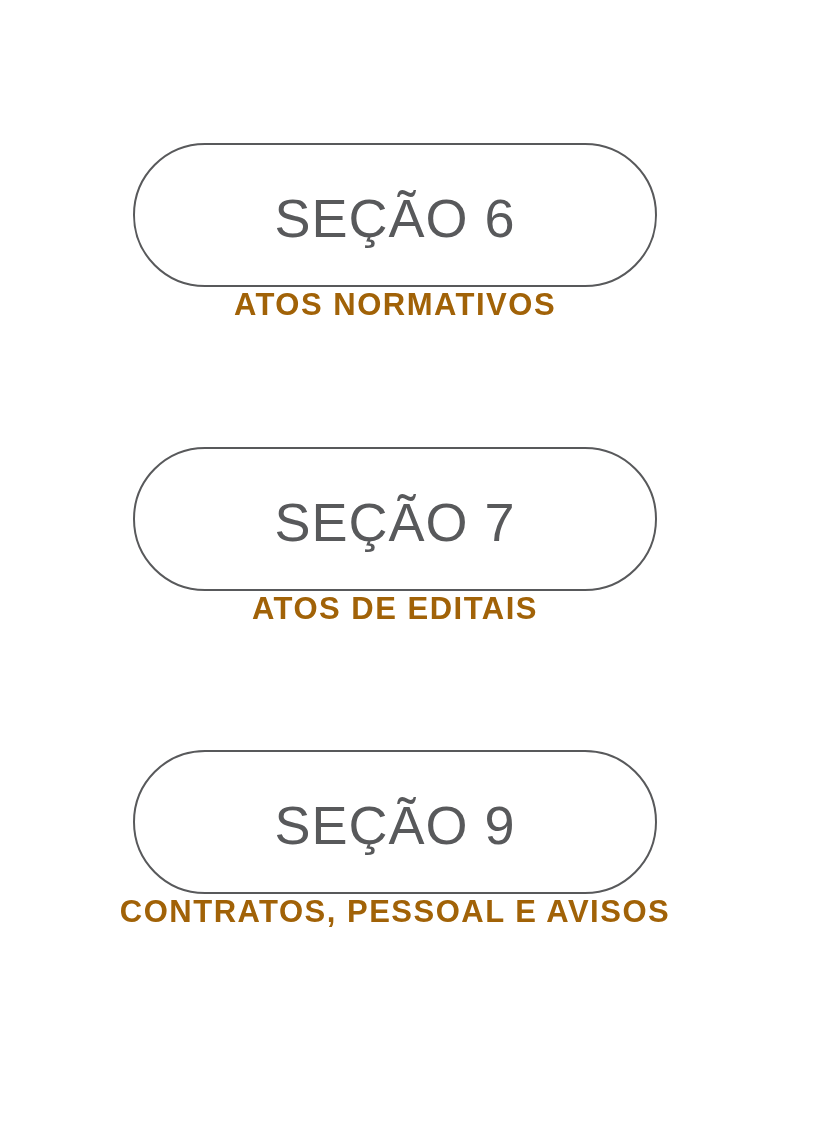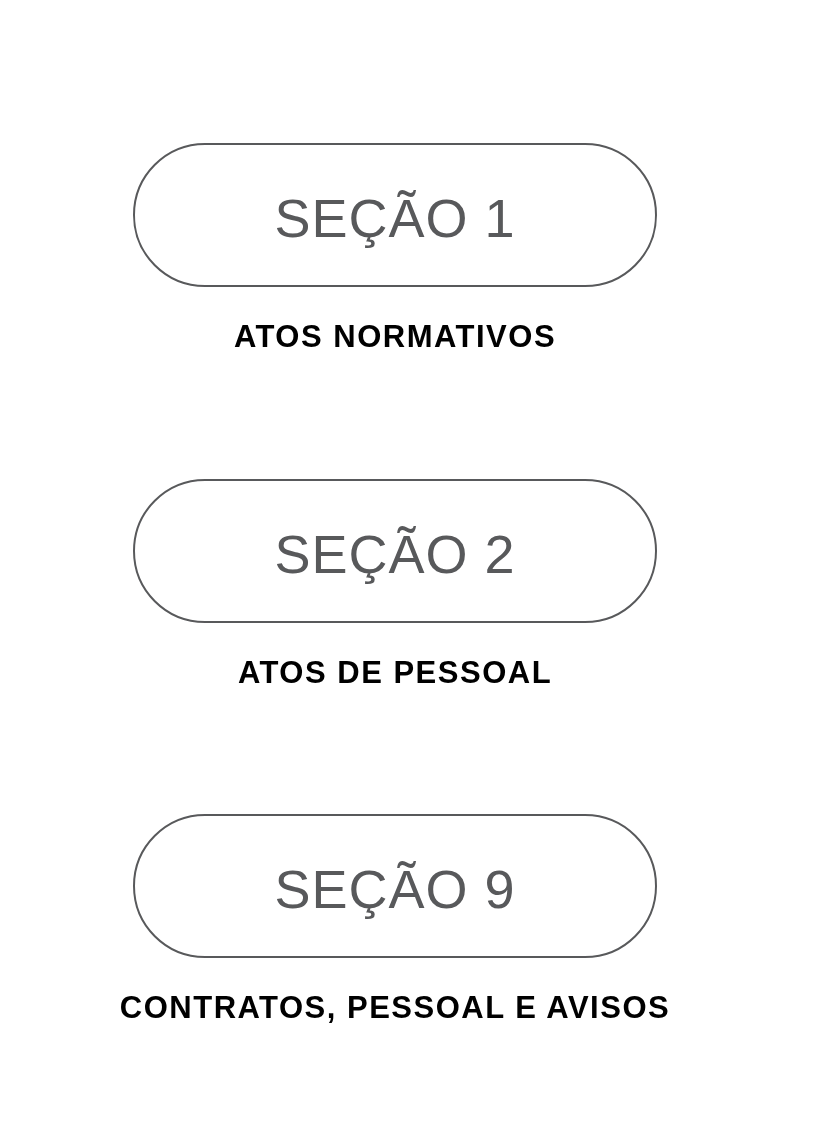--- a/index.html
+++ b/index.html
@@ -41,47 +41,46 @@
   .pill-button .label {
     font-size: 54px;
     font-weight: 400;
     letter-spacing: 1px;
     color: #58595b;
     line-height: 1;
     padding-top: 6px;
     white-space: nowrap;
   }
   .caption {
-    margin-top: 32px;
     font-size: 31px;
     font-weight: bold;
     letter-spacing: 1.5px;
-    color: #000000;
+    color: #a16207;
     line-height: 1.15;
     text-align: right;
     white-space: nowrap;
   }
 </style>
 </head>
 <body>
 
 <div class="content">
 
   <div class="section">
     <div class="pill-button">
-      <span class="label">SEÇÃO 1</span>
+      <span class="label">SEÇÃO 6</span>
     </div>
     <div class="caption">ATOS NORMATIVOS</div>
   </div>
 
   <div class="section">
     <div class="pill-button">
-      <span class="label">SEÇÃO 2</span>
+      <span class="label">SEÇÃO 7</span>
     </div>
-    <div class="caption">ATOS DE PESSOAL</div>
+    <div class="caption">ATOS DE EDITAIS</div>
   </div>
 
   <div class="section">
     <div class="pill-button">
       <span class="label">SEÇÃO 9</span>
     </div>
     <div class="caption">CONTRATOS, PESSOAL E AVISOS</div>
   </div>
 
 </div>

